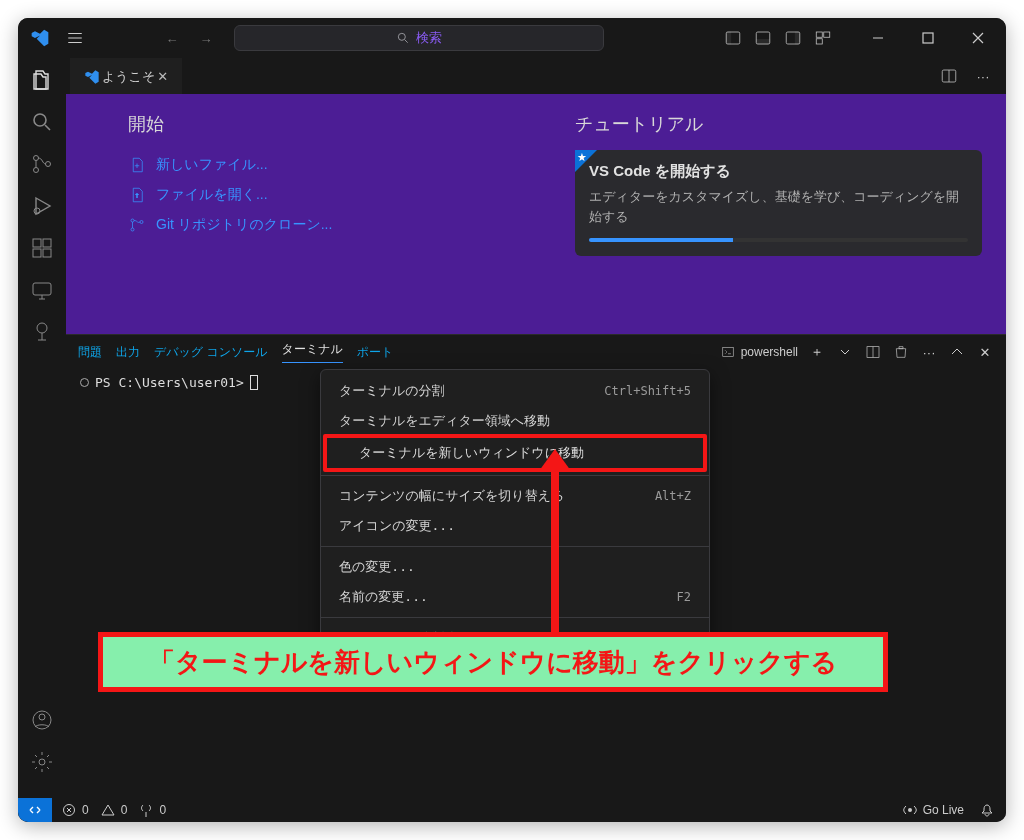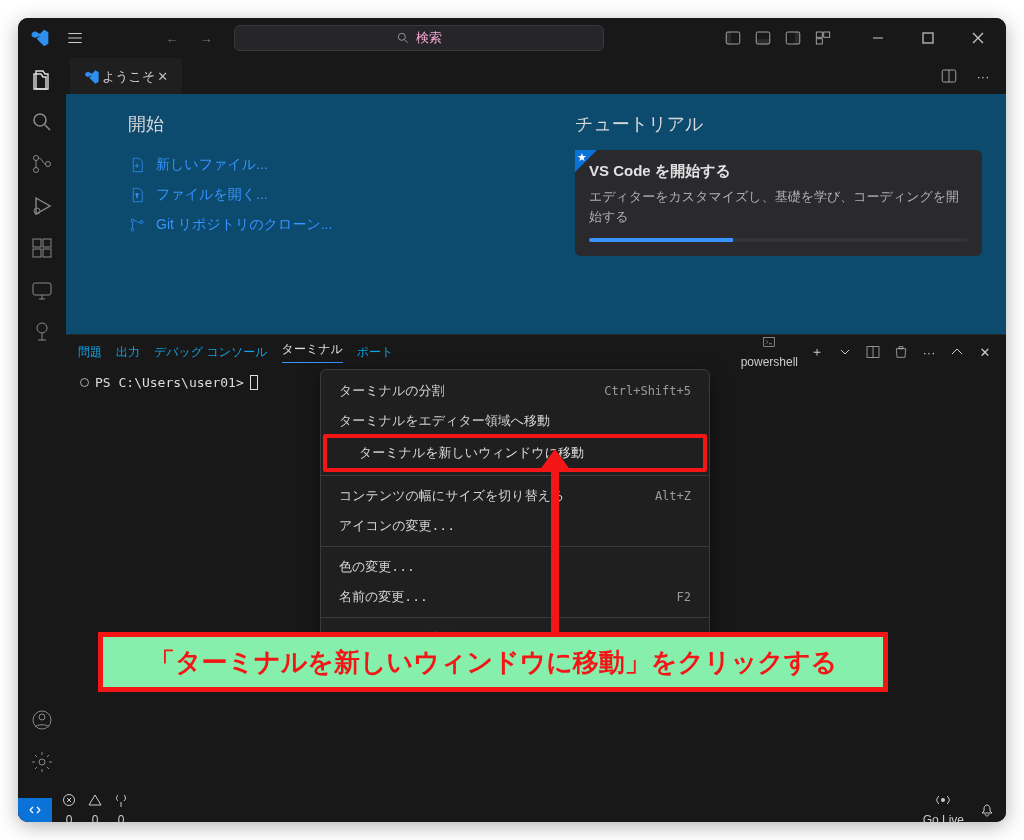--- a/index.html
+++ b/index.html
@@ -37,21 +37,21 @@
 .navarrow { width: 28px; color: #777; text-align: center; cursor:pointer; }
 .searchbox {
   flex: 0 0 370px;
   height: 26px;
   background: #26262a;
   border: 1px solid #3a3a3e;
   border-radius: 6px;
   display: flex;
   align-items: center;
   justify-content: center;
-  color: #f9a8d4;
+  color: #8b5cf6;
   gap: 6px;
   margin: 0 8px;
 }
 .tbicons { display:flex; gap:8px; align-items:center; margin-left:auto; }
 .tbicon { width: 22px; height: 22px; color: #c8c8c8; display:flex; align-items:center; justify-content:center; cursor:pointer;}
 .winctl { width:44px; height:40px; color:#c8c8c8; display:flex; align-items:center; justify-content:center; cursor:pointer;}
 
 .main {
   flex: 1;
   display: flex;
@@ -94,21 +94,21 @@
   border-top: 1px solid transparent;
 }
 .tabclose { color:#bbb; cursor:pointer; }
 .tabactions { margin-left:auto; display:flex; gap:12px; padding-right:12px; align-items:center; }
 .welcome {
   flex: 0 0 240px;
   padding: 18px 24px 8px 62px;
   display: flex;
   gap: 40px;
   overflow: hidden;
-  background: #0c4a6e;
+  background: #4c1d95;
 }
 .col { flex: 1; min-width: 0; }
 .h { font-size: 18px; color: #d8d8d8; margin-bottom: 14px; }
 .slink { display:flex; align-items:center; gap:10px; color:#3794ff; padding: 6px 0; cursor:pointer; font-size: 14px;}
 .slink .ic { width:18px; height:18px; color:#3794ff; }
 .card {
   background: #2a2a2e;
   border-radius: 6px;
   padding: 12px 14px 14px 14px;
   position: relative;
@@ -137,21 +137,21 @@
 .panelhead {
   height: 34px;
   display: flex;
   align-items: center;
   gap: 14px;
   padding: 0 12px;
 }
 .ptab { color:#0ea5e9; font-size:12px; cursor:pointer; }
 .ptab.active { color:#e2e2e2; border-bottom:1px solid #3794ff; padding-bottom:4px; }
 .ptoolr { margin-left:auto; display:flex; align-items:center; gap:10px; }
-.chip { display:flex; align-items:center; gap:6px; color:#ccc; font-size:12px; cursor:pointer;flex-direction:column; }
+.chip { display:flex; align-items:center; gap:6px; color:#ccc; font-size:12px; cursor:pointer; }
 .pico { color:#ccc; cursor:pointer; width:18px; height:18px; display:flex; align-items:center; justify-content:center;}
 .terminal {
   flex:1;
   padding: 6px 14px;
   font-family: Consolas, monospace;
   font-size: 13px;
   color:#ddd;
   position: relative;
 }
 .promptline { display:flex; align-items:center; gap:6px;}

